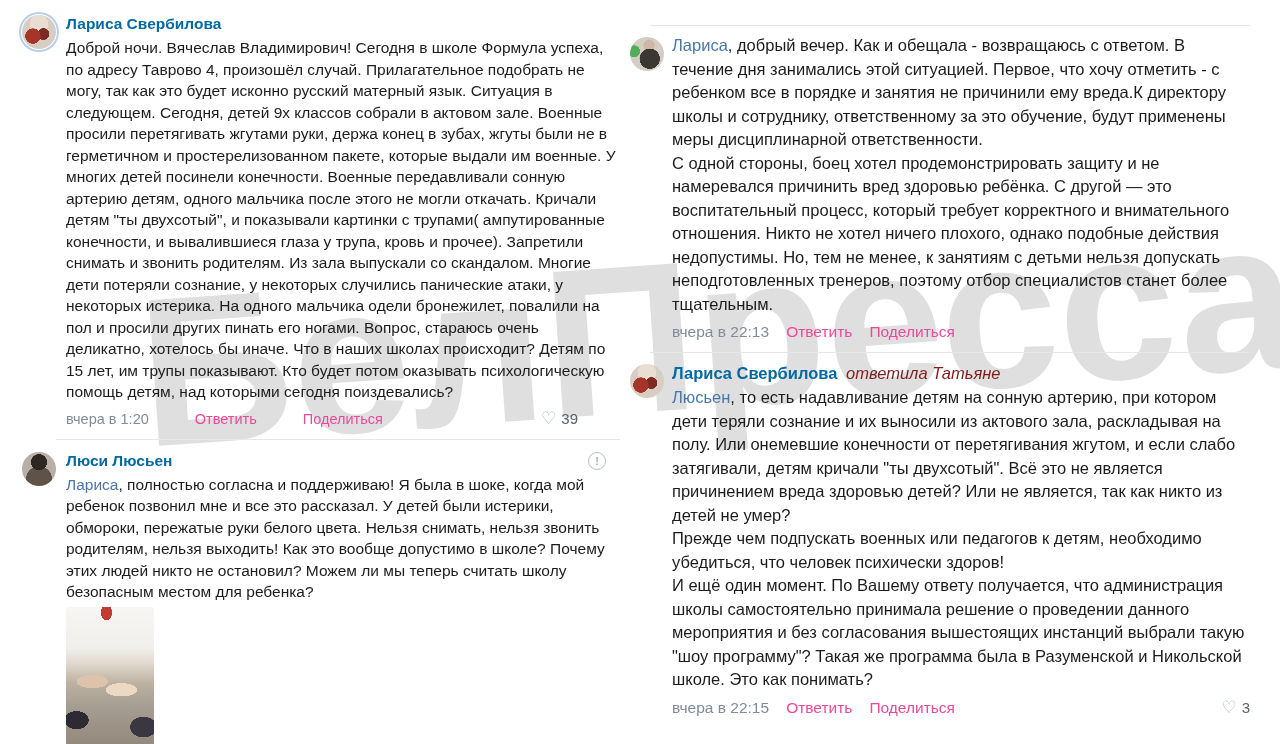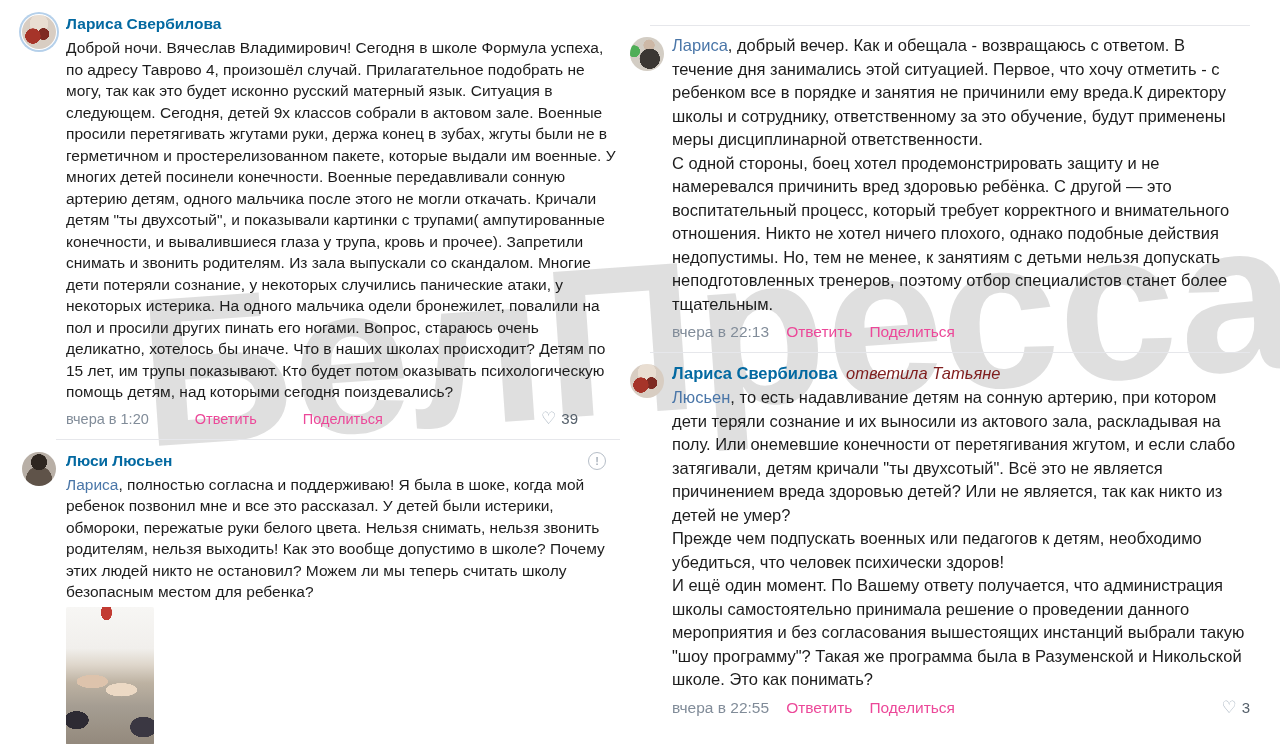--- a/index.html
+++ b/index.html
@@ -148,21 +148,21 @@
   <div class="comment">
     <div class="avatar av-larisa"></div>
     <div class="chead">
       <a class="name">Лариса Свербилова</a>
       <span class="reply-note">ответила Татьяне</span>
     </div>
     <div class="body"><a class="mention">Люсьен</a><span>, то есть надавливание детям на сонную артерию, при котором дети теряли сознание и их выносили из актового зала, раскладывая на полу. Или онемевшие конечности от перетягивания жгутом, и если слабо затягивали, детям кричали "ты двухсотый". Всё это не является причинением вреда здоровью детей? Или не является, так как никто из детей не умер?
 Прежде чем подпускать военных или педагогов к детям, необходимо убедиться, что человек психически здоров!
 И ещё один момент. По Вашему ответу получается, что администрация школы самостоятельно принимала решение о проведении данного мероприятия и без согласования вышестоящих инстанций выбрали такую "шоу программу"? Такая же программа была в Разуменской и Никольской школе. Это как понимать?</span></div>
     <div class="footer">
-      <span class="time">вчера в 22:55</span>
+      <span class="time">вчера в 22:15</span>
       <a class="flink">Ответить</a>
       <a class="flink">Поделиться</a>
       <span class="likes">
         <span class="heart">♡</span>
         <span class="count">3</span>
       </span>
     </div>
   </div>
 </div>
 

